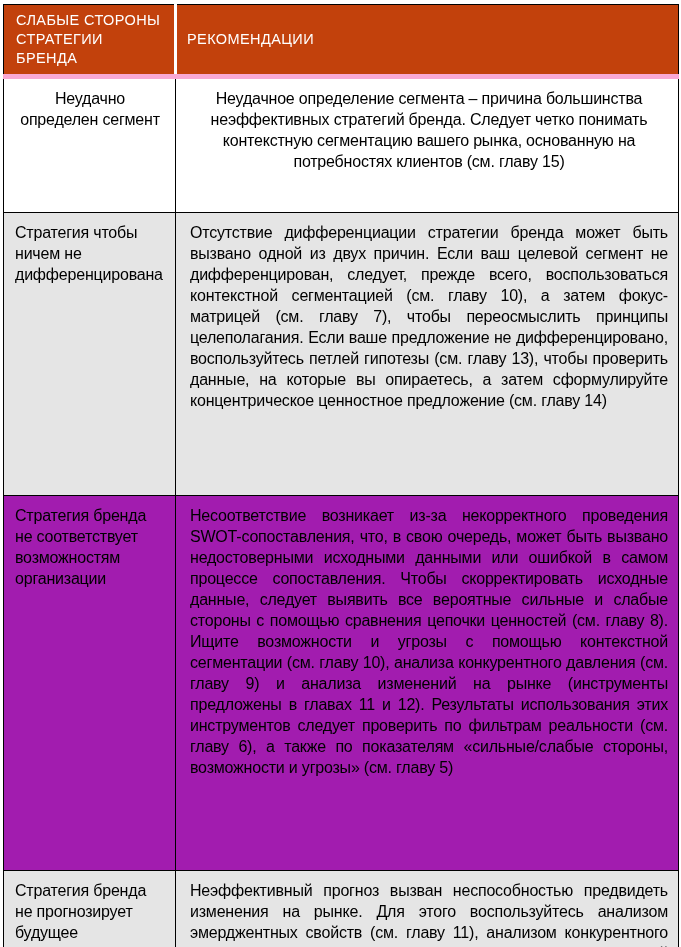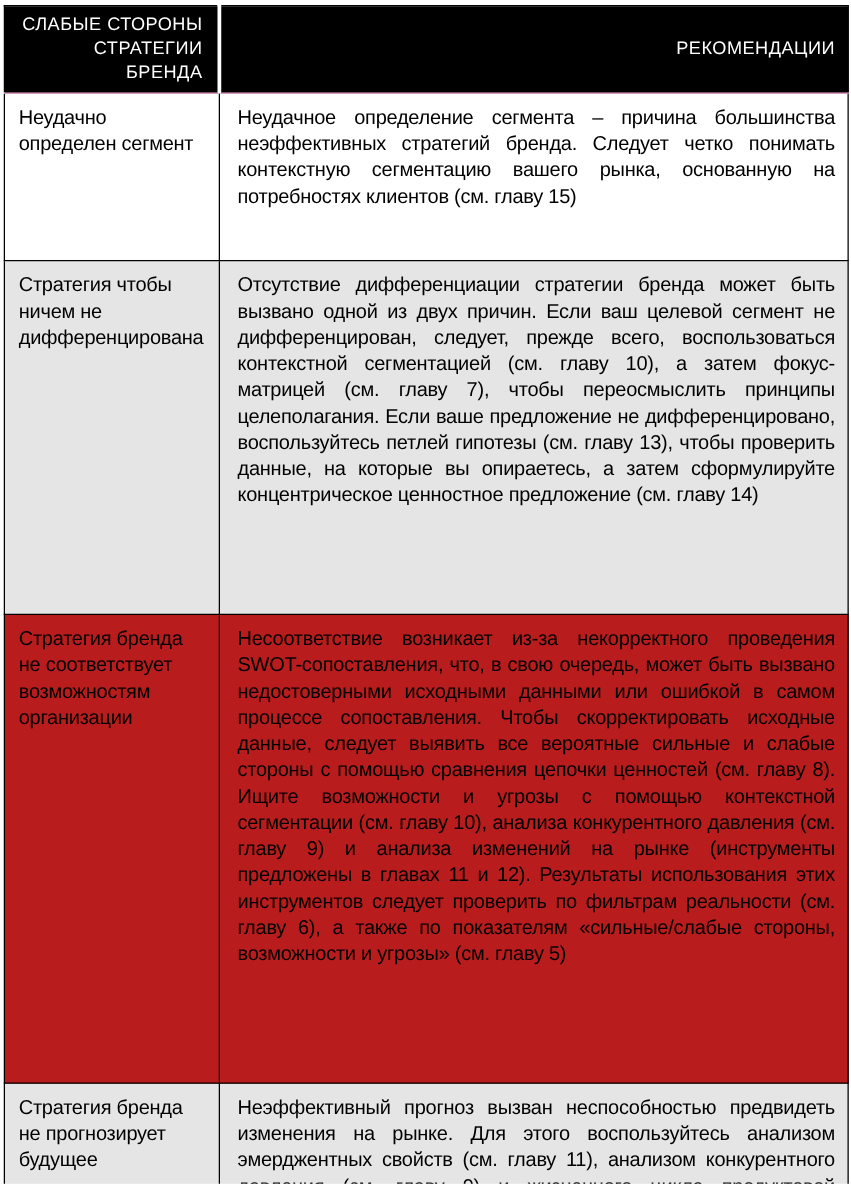--- a/index.html
+++ b/index.html
@@ -21,32 +21,32 @@
     border-collapse: collapse;
     table-layout: fixed;
     border: 1px solid #000000;
     border-bottom: 4px solid #000000;
   }
   col.c-left  { width: 172px; }
   col.c-right { width: 503px; }
 
   
   thead th {
-    background: #000000;
+    background: #c2410c;
     color: #ffffff;
     font-weight: normal;
     font-size: 14.5px;
     line-height: 19px;
     letter-spacing: 0.4px;
     text-transform: uppercase;
     vertical-align: middle;
     height: 56px;
-    border-bottom: 1px solid #f9a8d4;
+    border-bottom: 5px solid #f9a8d4;
     padding: 6px 10px;
-    text-align: right;
+    text-align: left;
   }
   thead th.h-left {
     border-right: 3px solid #ffffff;
     padding: 6px 12px;
   }
 
   
   tbody td {
     vertical-align: top;
     font-size: 16px;
@@ -56,23 +56,23 @@
     border: 1px solid #000000;
     padding: 9px 10px 9px 11px;
   }
   tbody td.cell-left {
     text-align: left;
   }
   tbody td.cell-right {
     text-align: justify;
     padding: 9px 10px 9px 14px;
   }
-  tr.r1 td { height: 115px; background: #ffffff; }
+  tr.r1 td { height: 115px; background: #ffffff; text-align: center; }
   tr.r2 td { height: 264px; background: #e5e5e5; }
-  tr.r3 td { height: 356px; background: #b91c1c; }
+  tr.r3 td { height: 356px; background: #a21caf; }
   tr.r4 td { height: 139px; background: #e5e5e5; }
 </style>
 </head>
 <body>
 
 <div class="page">
   <table class="brand-table">
     <colgroup>
       <col class="c-left">
       <col class="c-right">

